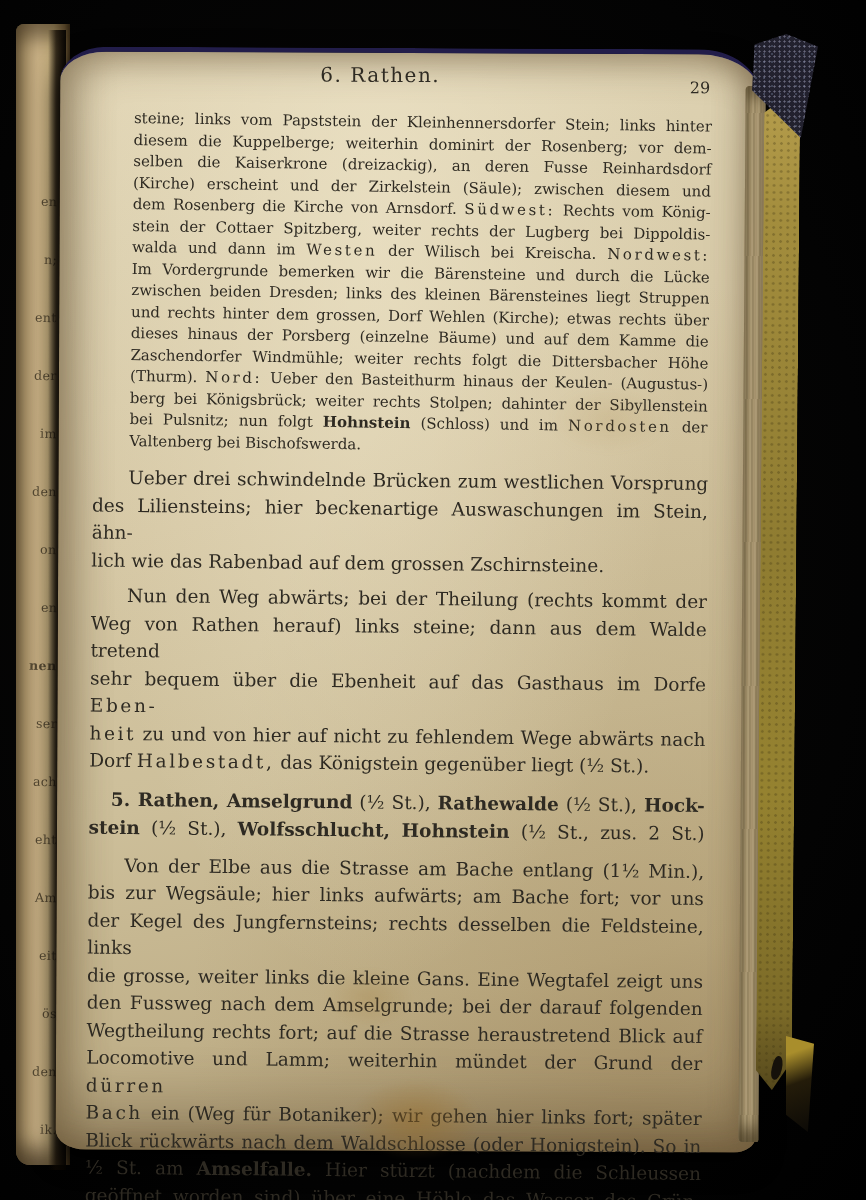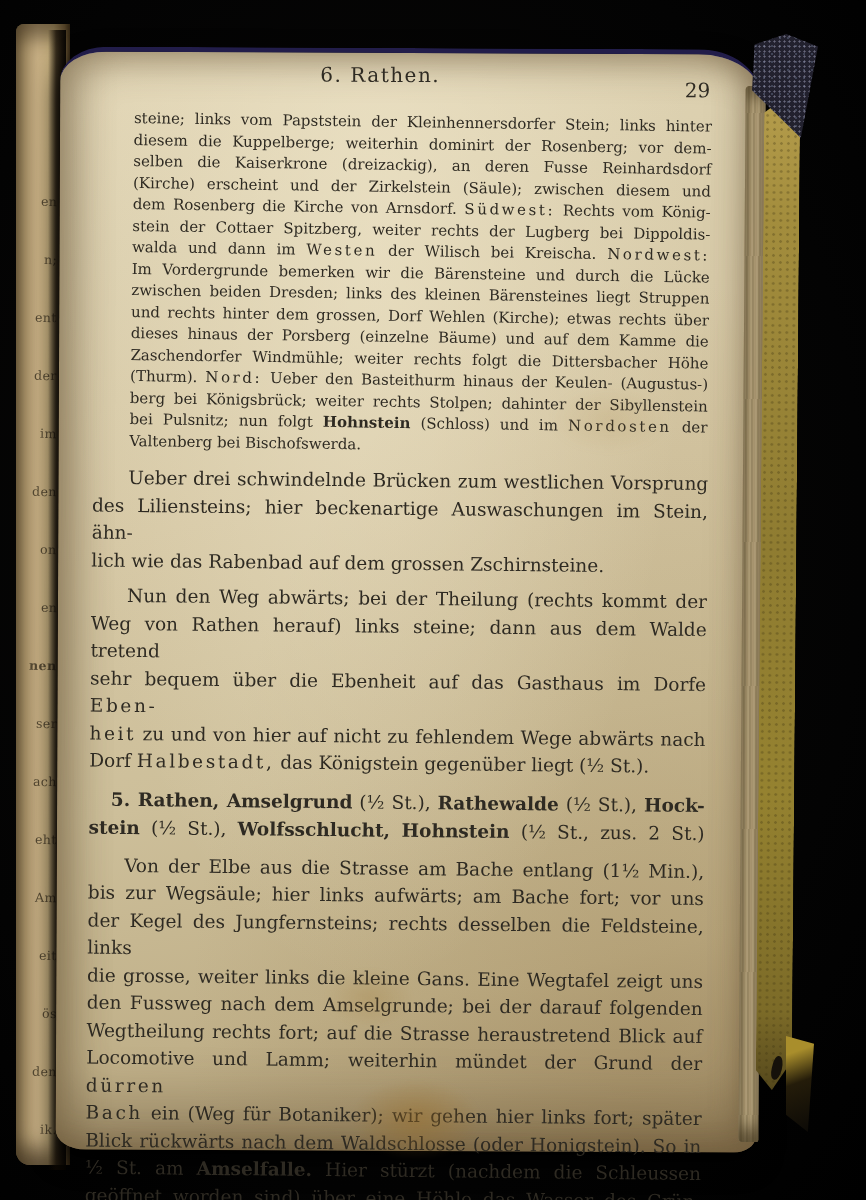--- a/index.html
+++ b/index.html
@@ -31,21 +31,21 @@
     border-top:5px solid #221d4a;
     box-shadow:
       inset 16px 10px 36px rgba(95,75,45,.45),
       inset -16px -8px 30px rgba(95,75,45,.42),
       inset 0 -46px 54px rgba(80,60,35,.28),
       0 12px 26px rgba(0,0,0,.9);
     transform:rotate(.25deg);
   }
   .header-row{position:relative;height:36px;margin-top:10px;color:#2f2b23;}
   .chapter{position:absolute;left:0;right:60px;text-align:center;font-size:20px;letter-spacing:1.5px;}
-  .pagenum{position:absolute;right:50px;top:14px;font-size:20px;}
+  .pagenum{position:absolute;right:50px;top:14px;font-size:16px;}
   .text-area{
     position:absolute;left:36px;top:56px;width:616px;color:#2e2a22;
     transform:rotate(.35deg);transform-origin:left top;
   }
   .block{margin:0;}
   .block.petit{width:578px;margin-left:38px;font-size:15px;line-height:21.5px;margin-bottom:12px;transform:rotate(.25deg);transform-origin:left top;}
   .block.para{font-size:18.5px;line-height:27.5px;margin-bottom:8px;}
   .block.heading{font-size:18.5px;line-height:28px;margin:11px 0 10px;}
   .line{text-align:justify;text-align-last:justify;}
   .line.last{text-align-last:left;}

